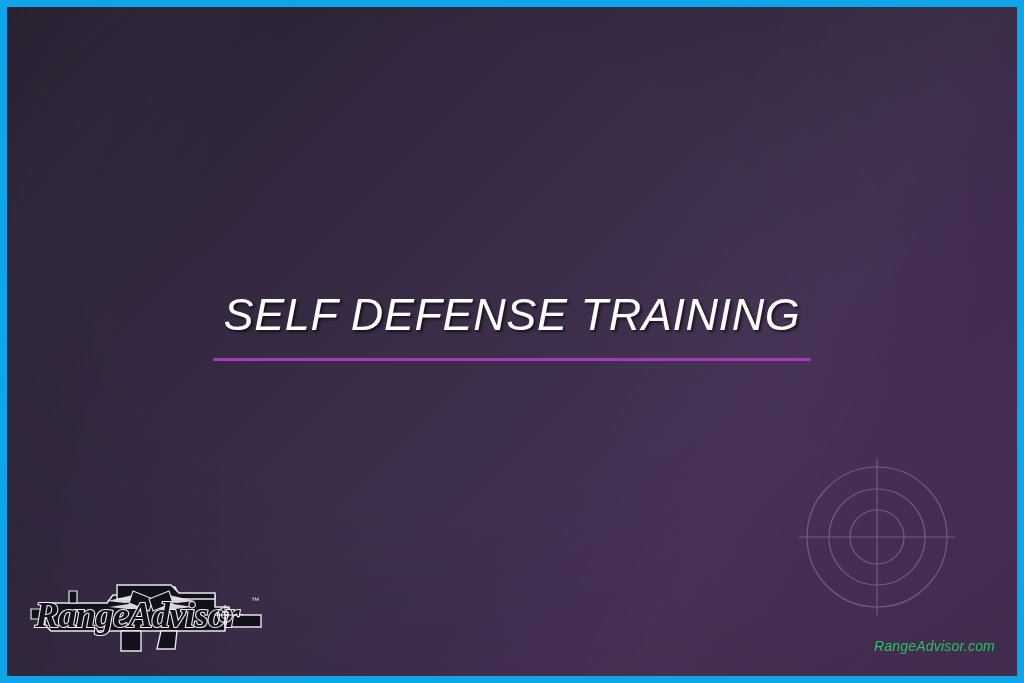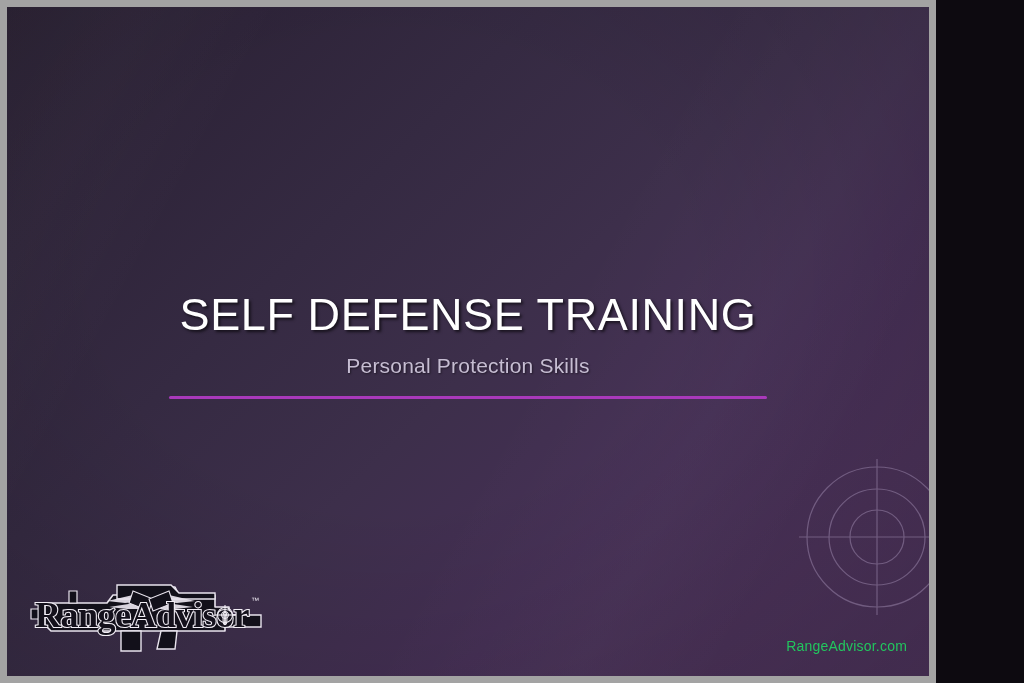--- a/index.html
+++ b/index.html
@@ -10,26 +10,27 @@
   body {
     width: 1024px;
     height: 683px;
     overflow: hidden;
     font-family: "Liberation Sans", sans-serif;
   }
 
   
   #slide {
     position: relative;
-    width: 936px;
+    width: 1024px;
     height: 683px;
     box-sizing: border-box;
-    border: 7px solid #a3a3a3;
+    border: 7px solid #0ea5e9;
     background: #3a2b48;
     overflow: hidden;
+    font-style: italic;
   }
 
   
   #bg-gradient {
     position: absolute;
     inset: 0;
     background:
       linear-gradient(135deg,
         #2a2133 0%,
         #2e2439 16%,
@@ -139,21 +140,20 @@
       <circle cx="80" cy="80" r="70"></circle>
       <circle cx="80" cy="80" r="48"></circle>
       <circle cx="80" cy="80" r="27"></circle>
       <line x1="80" y1="2" x2="80" y2="158"></line>
       <line x1="2" y1="80" x2="158" y2="80"></line>
     </g>
   </svg>
 
   <div id="title-block">
     <h1 id="main-title">SELF DEFENSE TRAINING</h1>
-    <p id="subtitle">Personal Protection Skills</p>
     <div id="divider"></div>
   </div>
 
   <svg id="logo" viewBox="0 0 238 92">
     <defs>
       <clipPath id="logoClip">
         <rect x="0" y="0" width="238" height="92"></rect>
       </clipPath>
     </defs>
 

